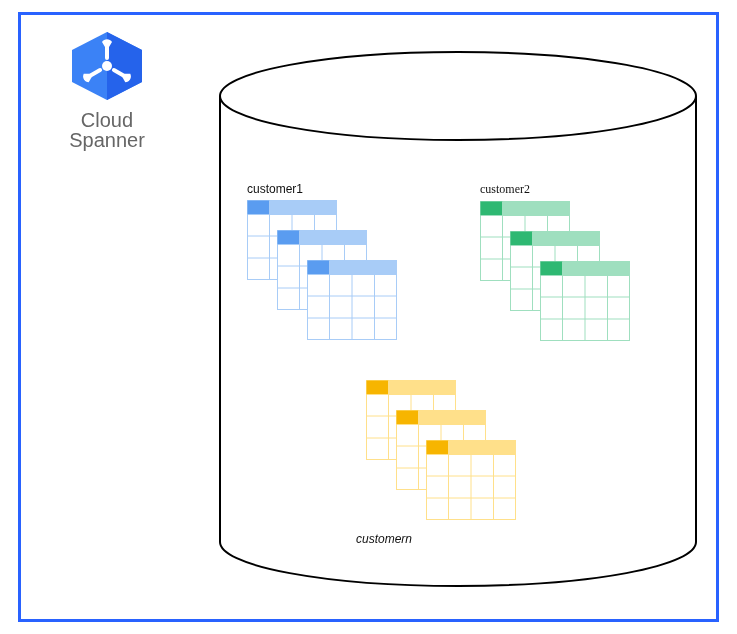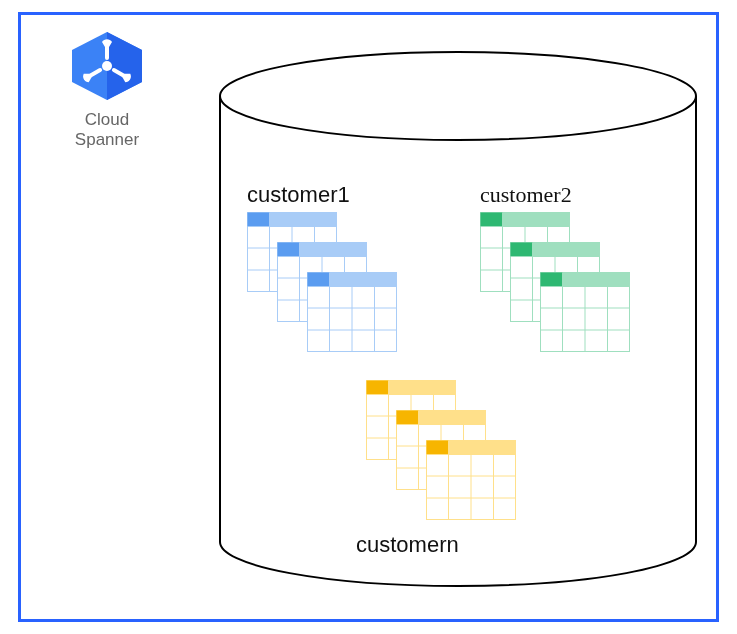--- a/index.html
+++ b/index.html
@@ -30,39 +30,39 @@
     top: 30px;
     width: 110px;
     text-align: center;
   }
   .logo-block svg {
     display: block;
     margin: 0 auto;
   }
   .logo-caption {
     margin-top: 8px;
-    font-size: 17px;
+    font-size: 20px;
     line-height: 20px;
     color: #666;
   }
   
   .cylinder {
     position: absolute;
     left: 215px;
     top: 46px;
     width: 486px;
     height: 546px;
   }
   
   .stack {
     position: absolute;
     width: 160px;
   }
   .stack-label {
-    font-size: 22px;
+    font-size: 12px;
     color: #111;
     margin-bottom: 4px;
     white-space: nowrap;
   }
   .stack-tables {
     position: relative;
     width: 160px;
     height: 150px;
   }
   .table-icon {
@@ -201,21 +201,21 @@
             <line x1="45" y1="0.5" x2="45" y2="79.5"></line>
             <line x1="67.5" y1="0.5" x2="67.5" y2="79.5"></line>
             <line x1="0.5" y1="14.5" x2="89.5" y2="14.5"></line>
             <line x1="0.5" y1="36" x2="89.5" y2="36"></line>
             <line x1="0.5" y1="58" x2="89.5" y2="58"></line>
           </g>
         </svg>
     </div>
   </div>
 
-  <div class="stack yellow" style="left:366px; top:380px;">
+  <div class="stack yellow" style="left:366px; top:380px;font-style:italic;">
     <div class="stack-tables">
       <svg class="table-icon t0" viewBox="0 0 90 80">
           <rect x="0.5" y="0.5" width="89" height="79" fill="var(--bg)" stroke="var(--line)"></rect>
           <rect x="0.5" y="0.5" width="89" height="14" fill="var(--hdr2)"></rect>
           <rect x="0.5" y="0.5" width="22" height="14" fill="var(--hdr)"></rect>
           <g stroke="var(--line)">
             <line x1="22.5" y1="0.5" x2="22.5" y2="79.5"></line>
             <line x1="45" y1="0.5" x2="45" y2="79.5"></line>
             <line x1="67.5" y1="0.5" x2="67.5" y2="79.5"></line>
             <line x1="0.5" y1="14.5" x2="89.5" y2="14.5"></line>

